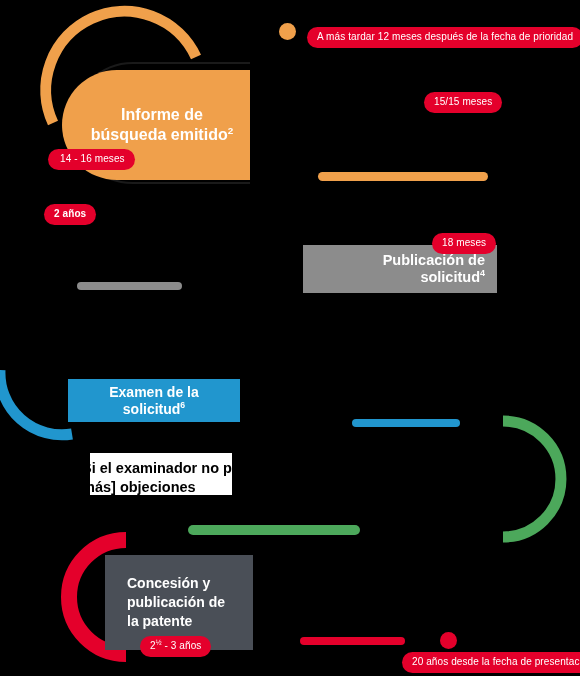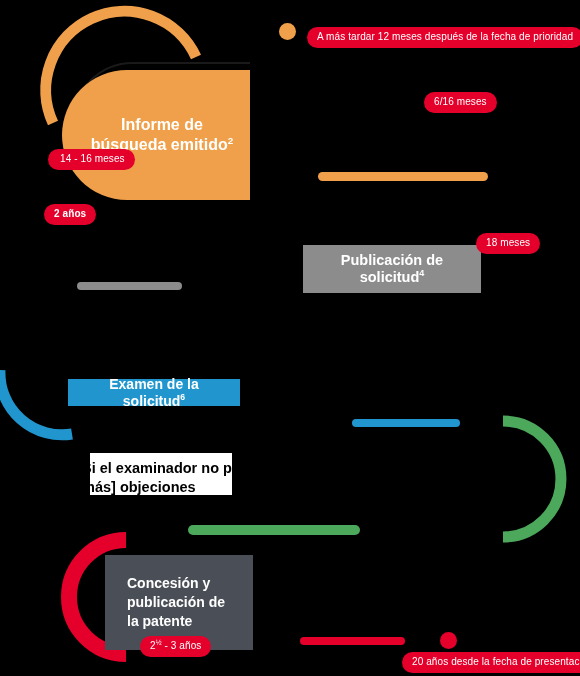--- a/index.html
+++ b/index.html
@@ -138,56 +138,56 @@
   <div class="bar" style="left:318px; top:172px; width:170px; height:9px; background:#F0A04B;"></div>
 
   <div class="bar" style="left:77px; top:282px; width:105px; height:8px; background:#8C8C8C;"></div>
 
   <div class="bar" style="left:352px; top:419px; width:108px; height:8px; background:#2196CE;"></div>
 
   <div class="bar" style="left:188px; top:525px; width:172px; height:10px; background:#4CA85B;"></div>
 
   <div class="bar" style="left:300px; top:637px; width:105px; height:8px; background:#E4002B;"></div>
 
-  <div class="box" id="box-search" style="left:62px; top:70px; width:188px; height:130px;">
+  <div class="box" id="box-search" style="left:62px; top:70px; width:188px; height:110px;">
     <span>
       <span>Informe de búsqueda emitido</span><sup>2</sup>
     </span>
   </div>
 
-  <div class="box" id="box-publication" style="left:303px; top:245px; width:178px; height:48px;">
+  <div class="box" id="box-publication" style="left:303px; top:245px; width:194px; height:48px;text-align:right;">
     <span>
       <span>Publicación de solicitud</span><sup>4</sup>
     </span>
   </div>
 
-  <div class="box" id="box-exam" style="left:68px; top:379px; width:172px; height:27px;">
+  <div class="box" id="box-exam" style="left:68px; top:379px; width:172px; height:43px;">
     <span>
       <span>Examen de la solicitud</span><sup>6</sup>
     </span>
   </div>
 
   <div class="box" id="box-grant" style="left:105px; top:543px; width:148px; height:95px;margin-top:12px;">
     <span>Concesión y publicación de la patente</span>
   </div>
 
   <div id="note-box" style="left:90px; top:453px; width:142px; height:42px;">
     <div class="note-inner">Si el examinador no p</div>
     <div class="note-inner">más] objeciones</div>
   </div>
 
   <div class="badge" style="left:307px; top:27px;">A más tardar 12 meses después de la fecha de prioridad</div>
 
   <div class="badge" style="left:48px; top:149px;padding-left:12px;">14 - 16 meses</div>
 
   <div class="badge" style="left:44px; top:204px;font-weight:bold;">2 años</div>
 
-  <div class="badge" style="left:424px; top:92px;">6/16 meses</div>
+  <div class="badge" style="left:424px; top:92px;">15/15 meses</div>
 
-  <div class="badge" style="left:432px; top:233px;margin-left:44px;">18 meses</div>
+  <div class="badge" style="left:432px; top:233px;">18 meses</div>
 
   <div class="badge" style="left:140px; top:636px;">
     <span>2</span><sup>½</sup><span> - 3  años</span>
   </div>
 
   <div class="badge" style="left:402px; top:652px;">20 años desde la fecha de presentación</div>
 
 </div>
 
 </body></html>

